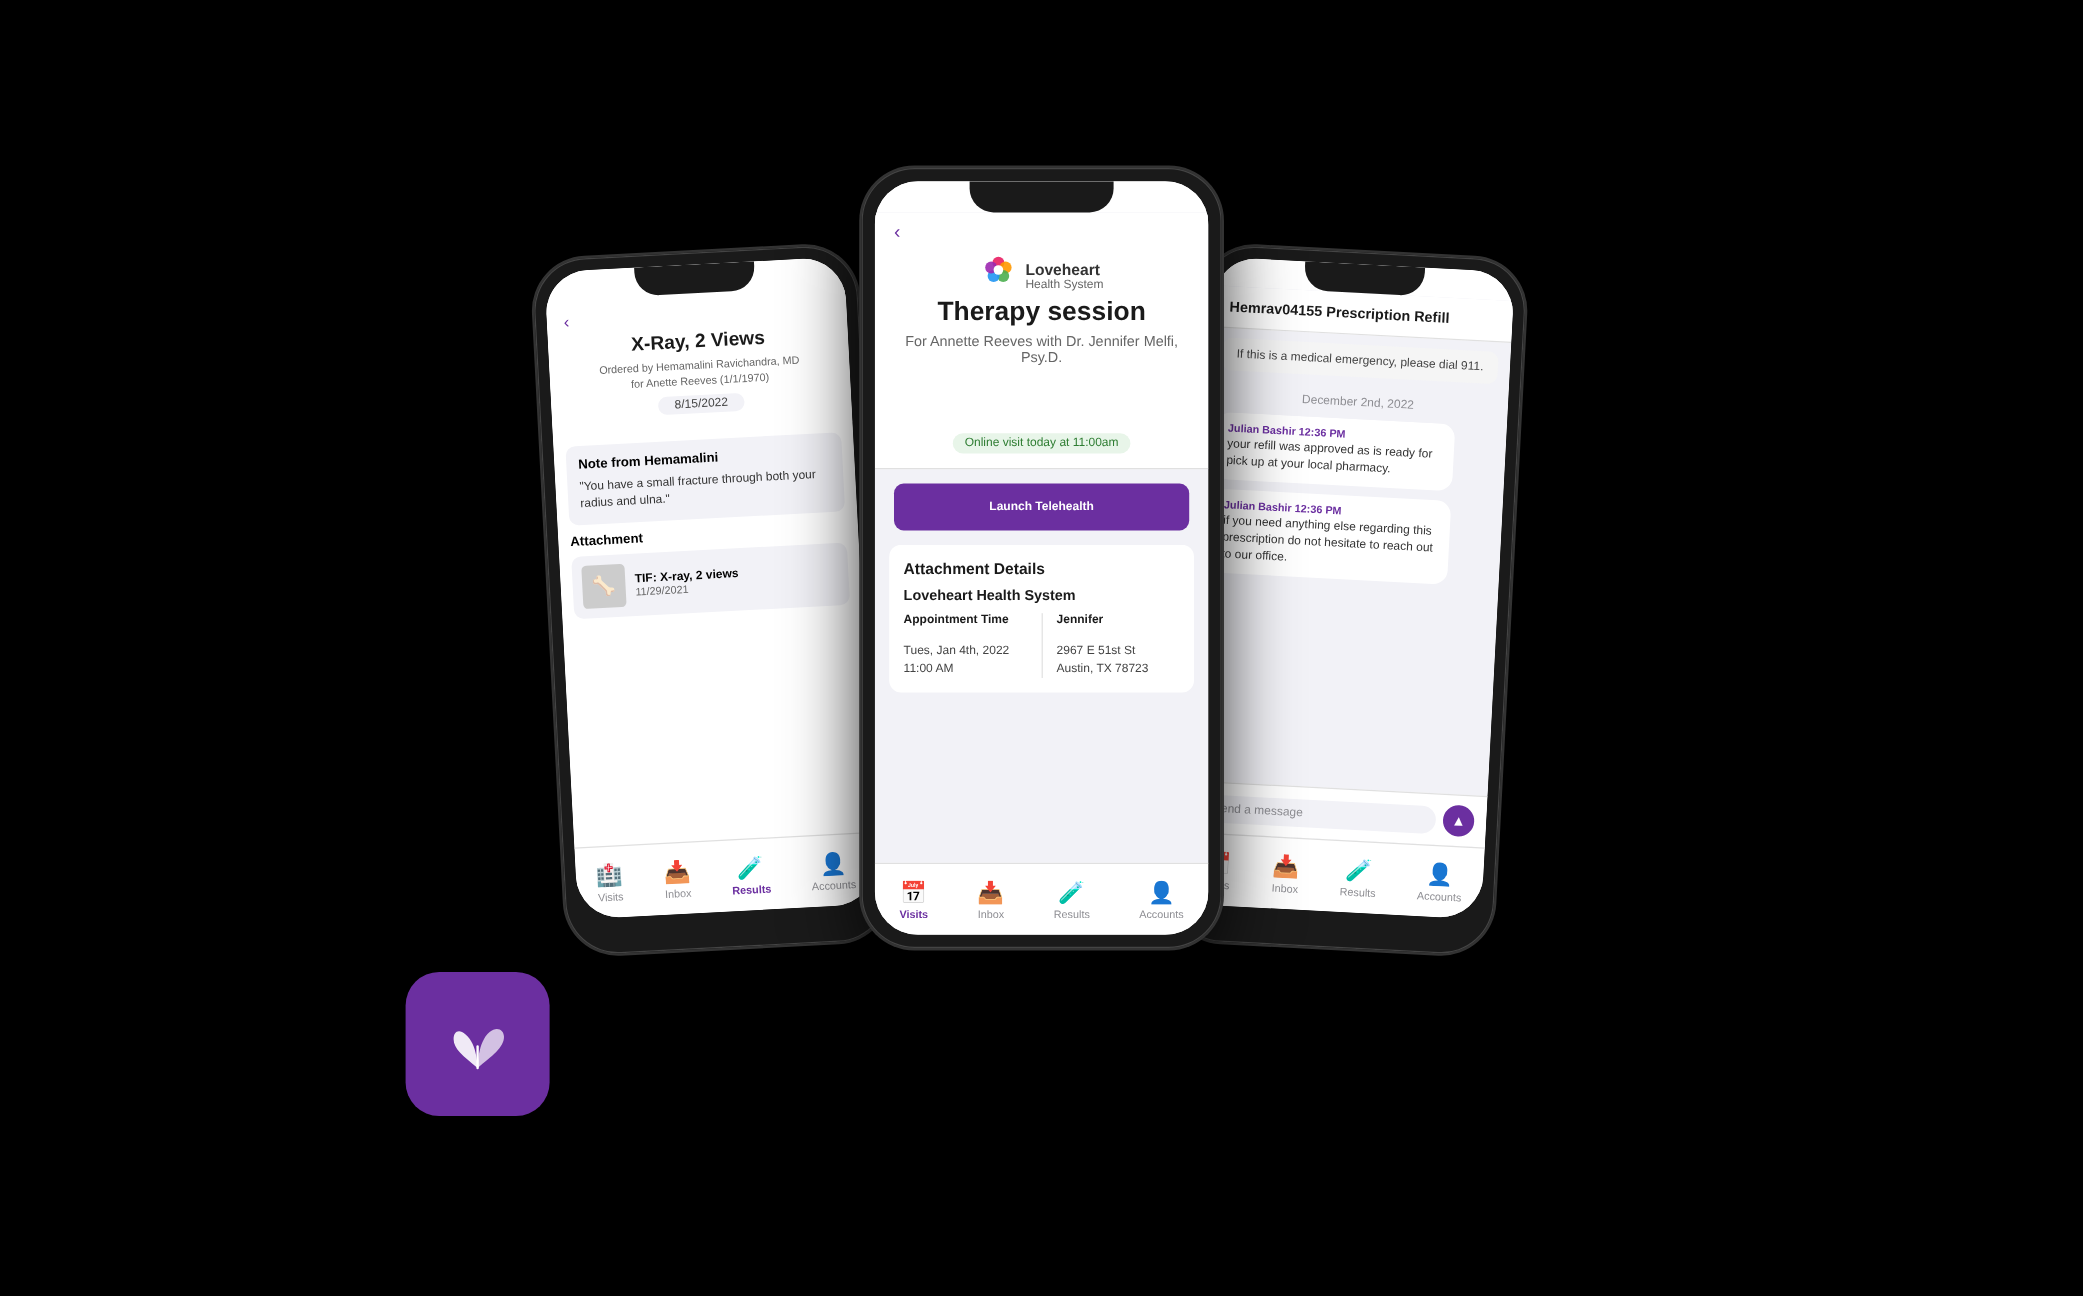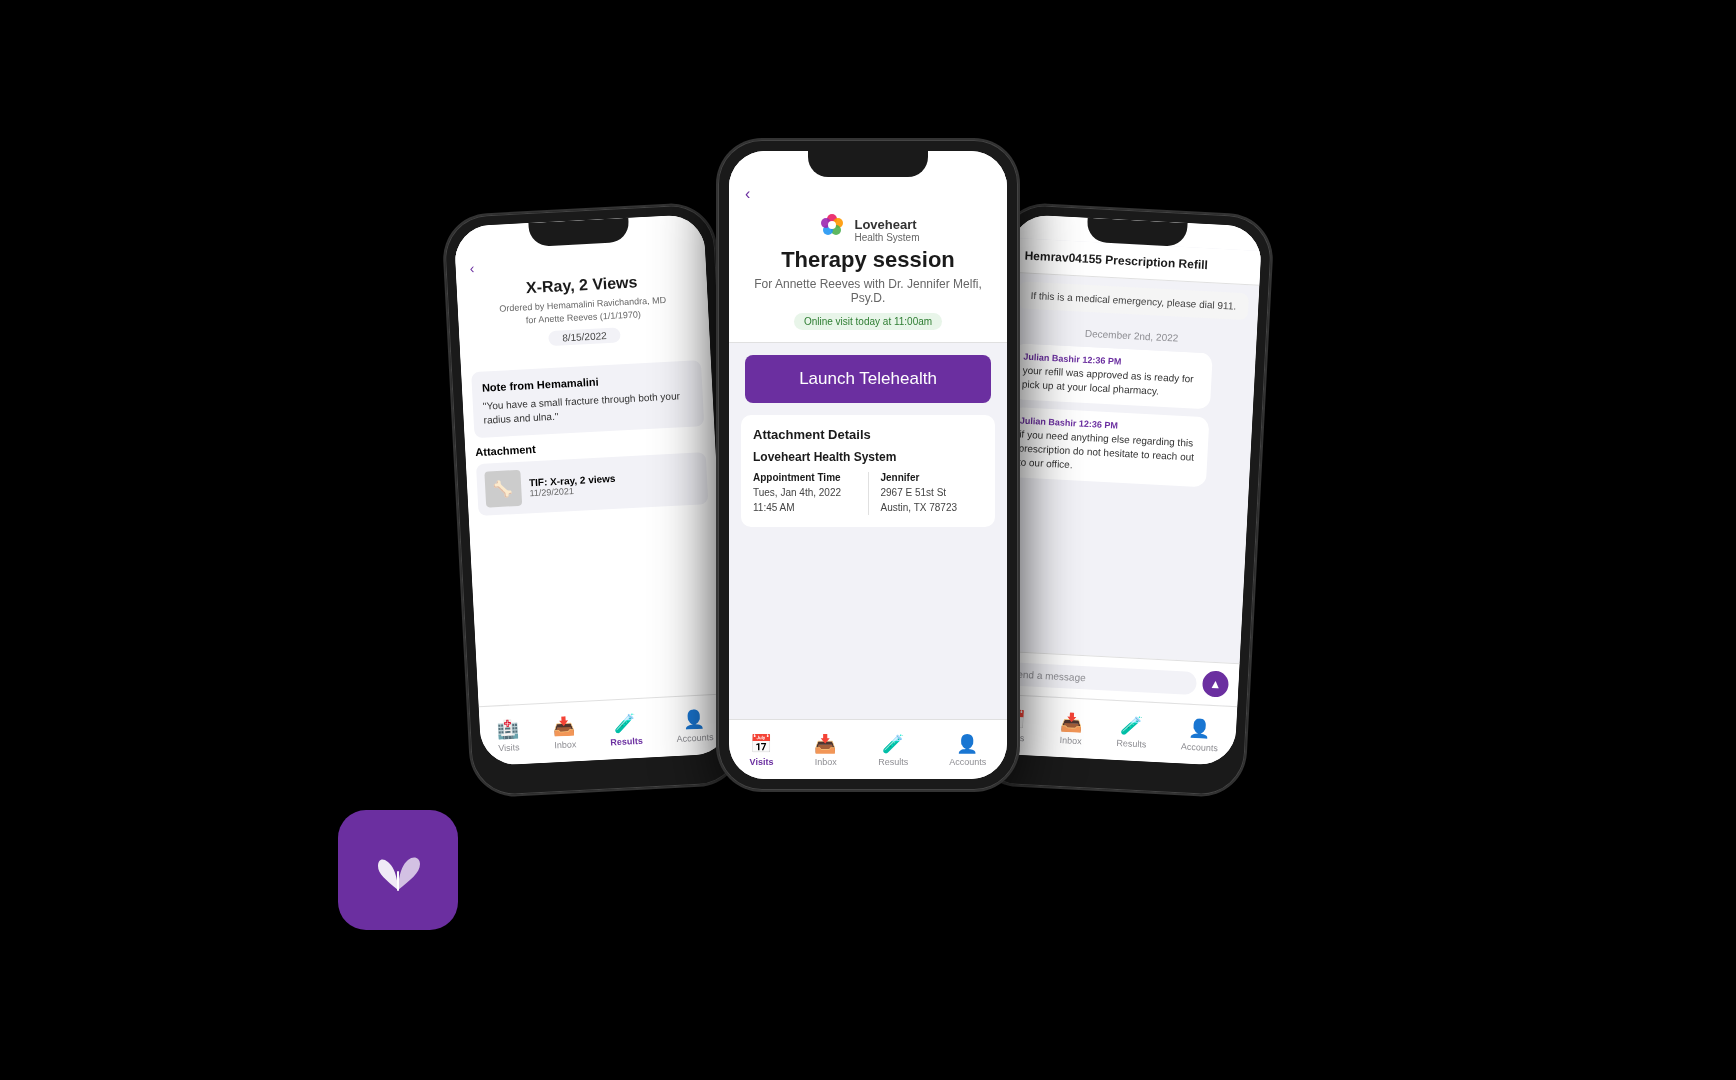--- a/index.html
+++ b/index.html
@@ -241,30 +241,31 @@
       margin-bottom: 8px;
     }
 
     .online-badge {
       background: #e8f5e9;
       color: #2e7d32;
       border-radius: 12px;
       padding: 3px 10px;
       font-size: 10px;
       font-weight: 500;
+      margin-top: 48px;
     }
 
     .launch-btn {
       background: #6b2fa0;
       color: #fff;
       border: none;
       border-radius: 8px;
       padding: 14px;
-      font-size: 17px;
-      font-weight: 400;
+      font-size: 10px;
+      font-weight: 700;
       width: calc(100% - 32px);
       margin: 12px 16px;
       cursor: pointer;
       text-align: center;
     }
 
     .section-card {
       background: #fff;
       border-radius: 10px;
       margin: 0 12px 10px;
@@ -306,21 +307,21 @@
     .details-col:last-child {
       padding-right: 0;
       padding-left: 12px;
       border-right: none;
     }
 
     .details-label {
       font-size: 10px;
       font-weight: 600;
       color: #1a1a1a;
-      margin-bottom: 2px;
+      margin-bottom: 13px;
     }
 
     .details-value {
       font-size: 10px;
       color: #444;
       line-height: 1.5;
     }
 
     
     .left-content {
@@ -627,21 +628,21 @@
 
 
             <div class="section-card">
               <div class="section-title">Attachment Details</div>
               <div class="provider-name">Loveheart Health System</div>
               <div class="details-grid">
                 <div class="details-col">
                   <div class="details-label">Appointment Time</div>
                   <div class="details-value">
                     <span>Tues, Jan 4th, 2022</span><br>
-                    <span>11:45 AM</span>
+                    <span>11:00 AM</span>
                   </div>
                 </div>
                 <div class="details-col">
                   <div class="details-label">Jennifer</div>
                   <div class="details-value">
                     <span>2967 E 51st St</span><br>
                     <span>Austin, TX 78723</span>
                   </div>
                 </div>
               </div>

